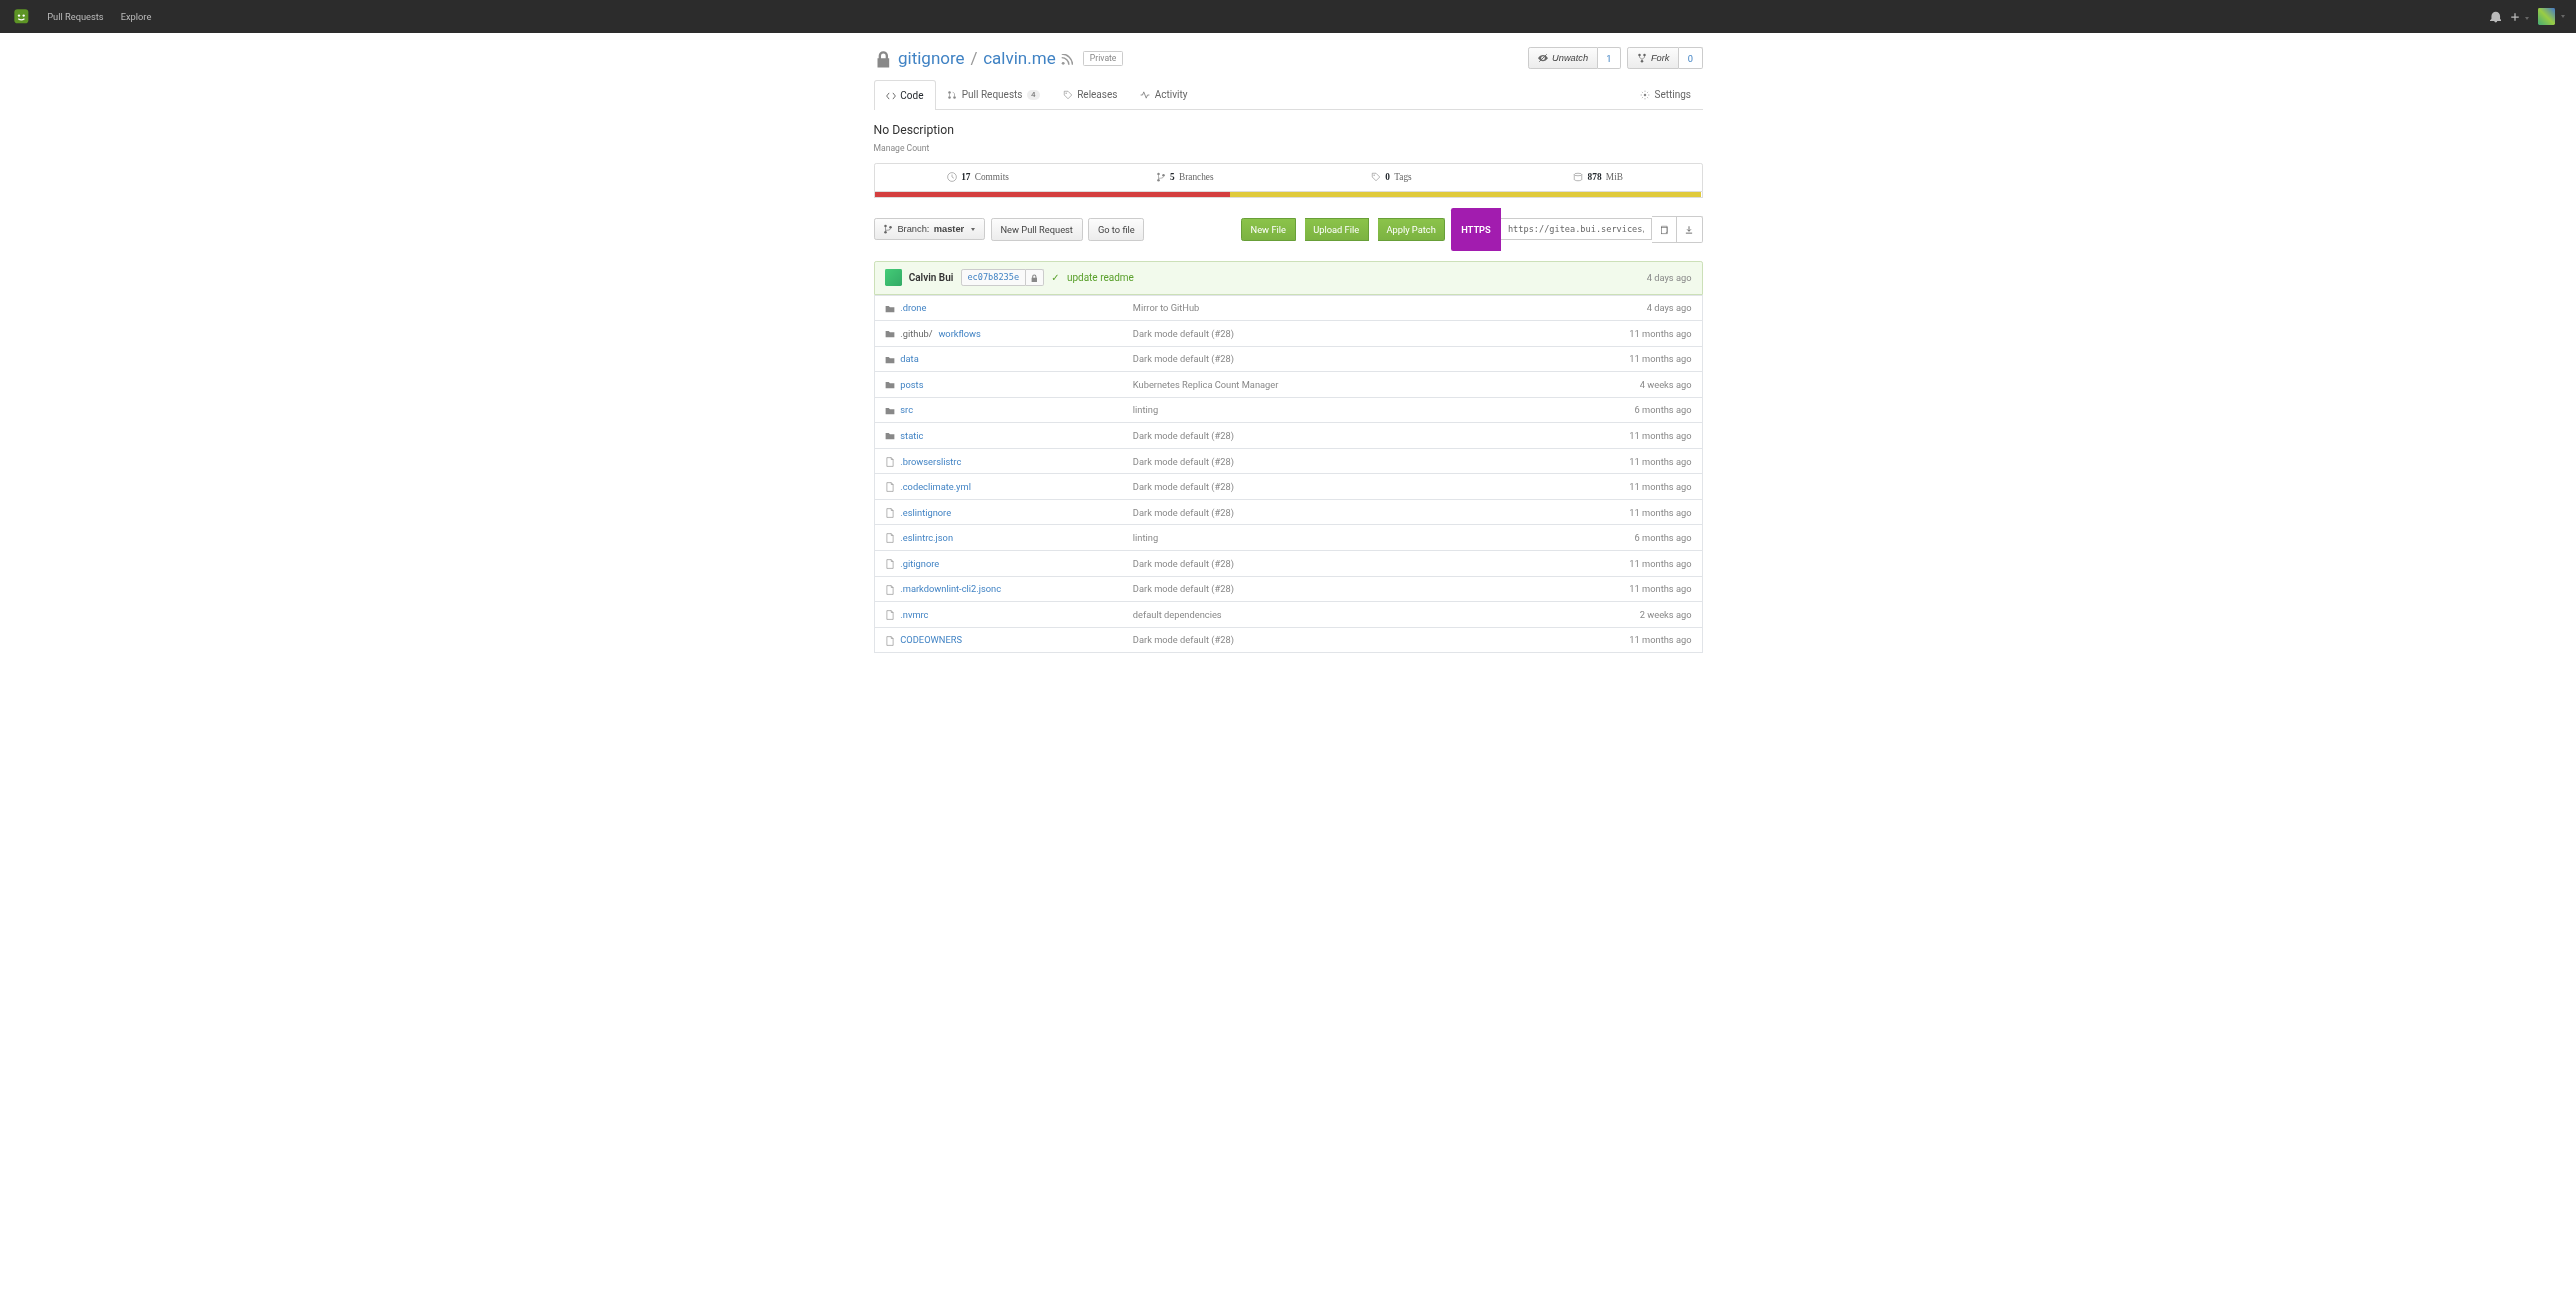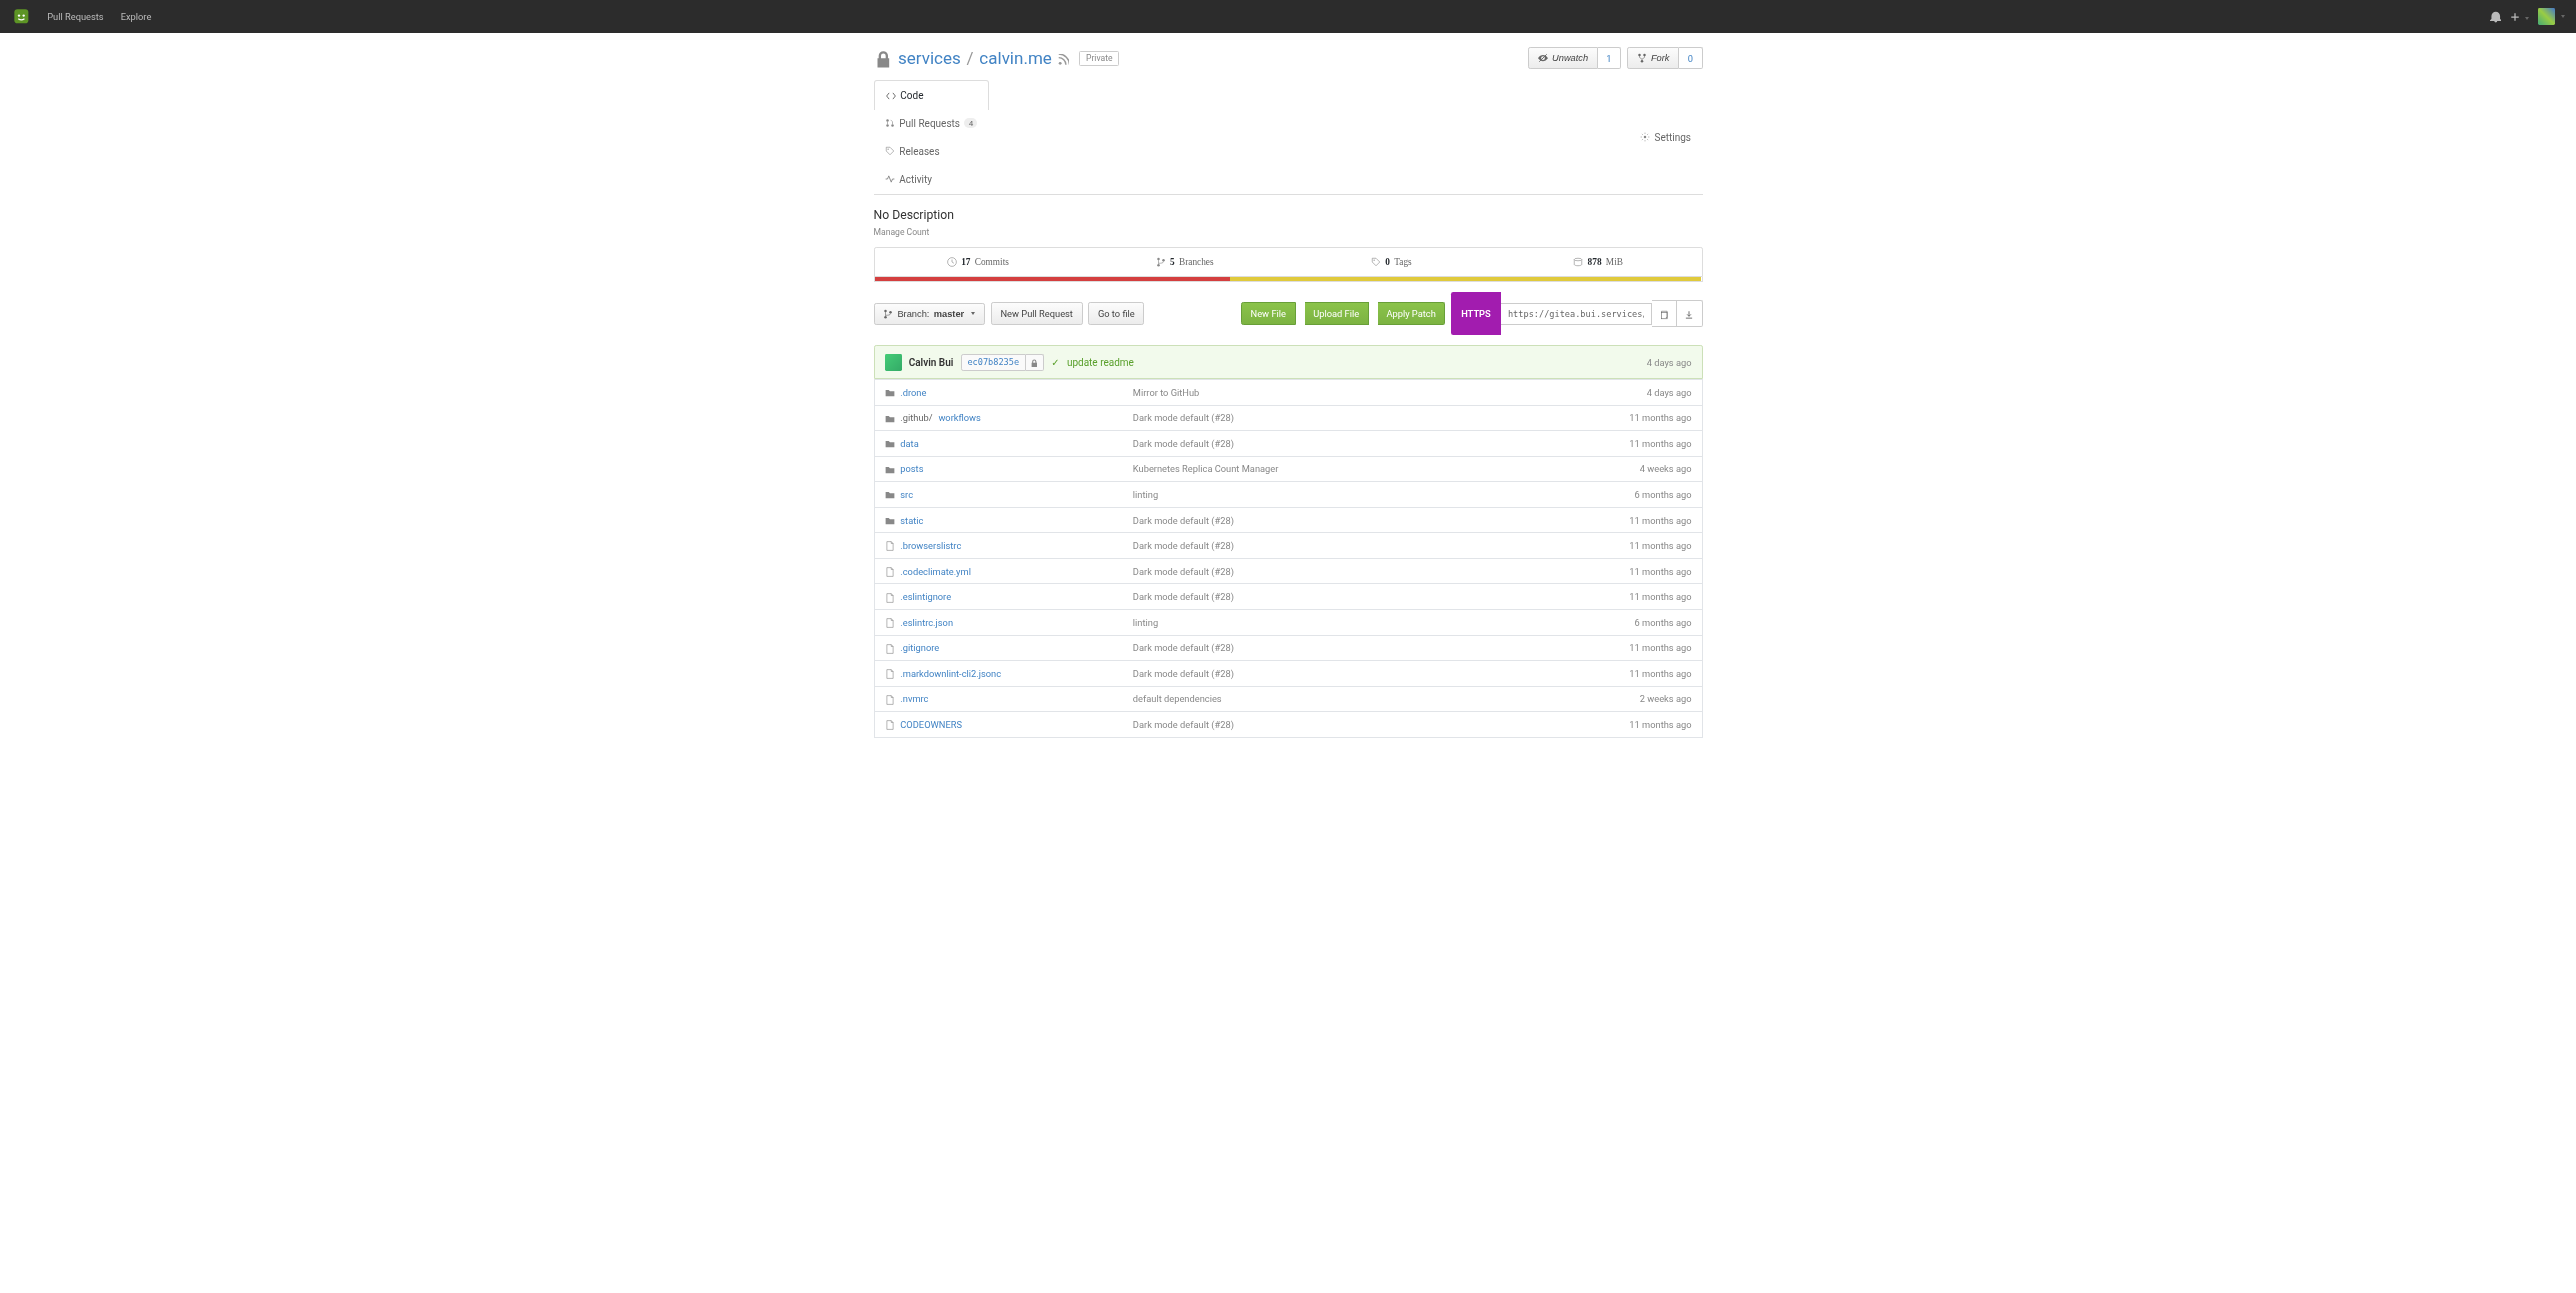--- a/index.html
+++ b/index.html
@@ -83,21 +83,21 @@
       border-radius: 0 2.2px 2.2px 0;
     }
 
     
     .tabs {
       display: flex;
       align-items: center;
       justify-content: space-between;
       border-bottom: 0.7px solid #ddd;
     }
-    .tabs-left { display: flex; flex-direction: column; }
+    .tabs-left { display: flex; }
     .tab {
       display: flex;
       align-items: center;
       gap: 4.3px;
       padding: 8.6px 11.5px;
       color: #666;
       cursor: pointer;
       font-size: 10px;
     }
     .tab.active {
@@ -306,21 +306,21 @@
 
 <div class="main">
 
   <div class="repo-header">
     <div class="repo-title">
       <span>
         <svg width="18.7" height="18.7" viewBox="0 0 16 16" fill="#888">
             <path d="M4 7V5a4 4 0 1 1 8 0v2h1v8H3V7h1zm2 0h4V5a2 2 0 1 0-4 0v2z"></path>
           </svg>
       </span>
-      <a>services</a>
+      <a>gitignore</a>
       <span class="repo-divider">/</span>
       <a>calvin.me</a>
       <span>
         <svg width="11.5" height="11.5" viewBox="0 0 16 16" fill="#999">
             <circle cx="3" cy="13" r="2"></circle>
             <path d="M1 6a9 9 0 0 1 9 9h2A11 11 0 0 0 1 4v2zm0-5a14 14 0 0 1 14 14h2A16 16 0 0 0 1-1v2z"></path>
           </svg>
       </span>
       <span class="private-badge">Private</span>
     </div>

